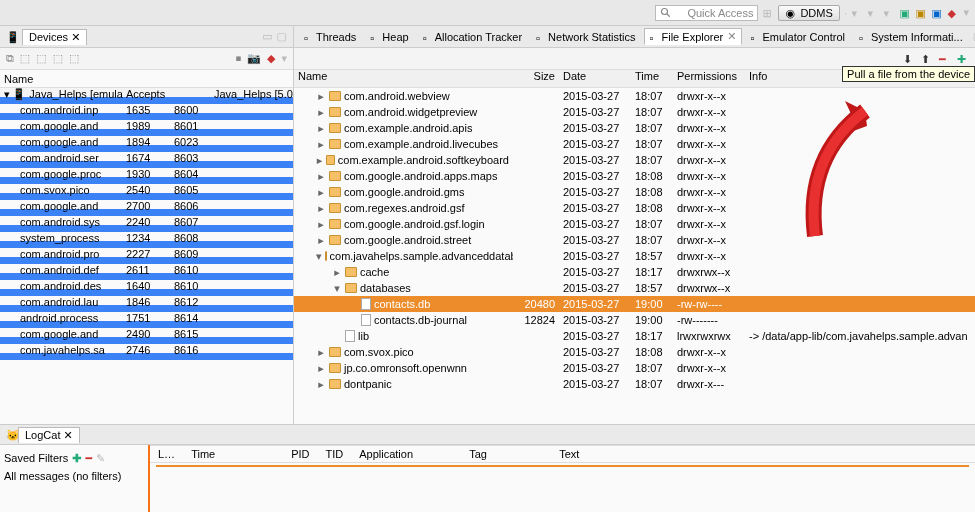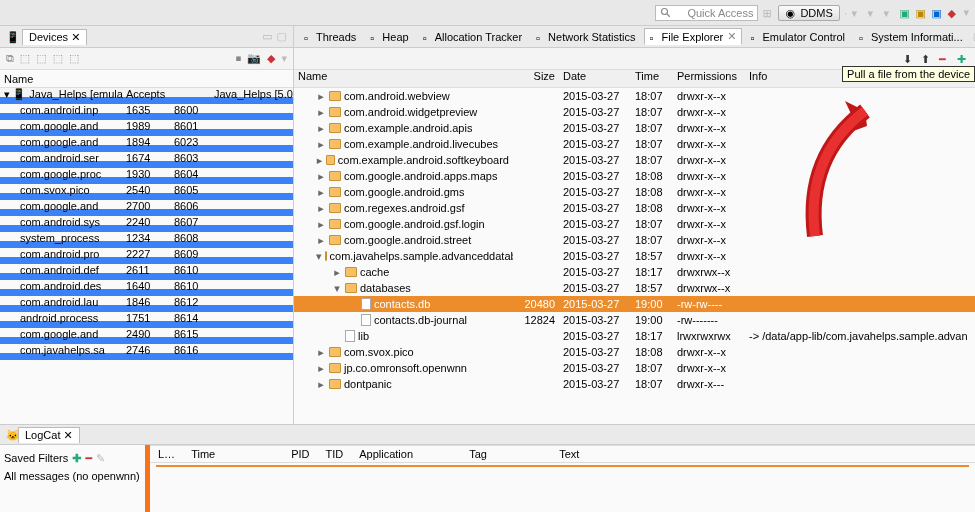--- a/index.html
+++ b/index.html
@@ -47,21 +47,21 @@
 .fe-row .name-cell { display: flex; align-items: center; gap: 3px; }
 .exp { width: 10px; text-align: center; color: #666; }
 .folder-icon { width: 12px; height: 10px; background: #f5c066; border: 1px solid #c89030; display: inline-block; border-radius: 1px; }
 .file-icon { width: 10px; height: 12px; background: #fff; border: 1px solid #aaa; display: inline-block; }
 
 .arrow-overlay { position: absolute; right: 60px; top: 70px; pointer-events: none; z-index: 5; }
 
 .logcat-pane { height: 88px; border-top: 1px solid #ccc; background: #fafafa; display: flex; flex-direction: column; }
 .lc-tabs { height: 20px; background: #eaeaea; border-bottom: 1px solid #ccc; display: flex; align-items: center; padding: 0 6px; }
 .lc-body { flex: 1; display: flex; }
-.lc-left { width: 150px; border-right: 5px solid #f97316; padding: 4px; }
+.lc-left { width: 150px; border-right: 2px solid #f97316; padding: 4px; }
 .lc-left-row { display: flex; align-items: center; gap: 4px; height: 18px; }
 .lc-right { flex: 1; display: flex; flex-direction: column; }
 .lc-search-row { display: flex; align-items: center; padding: 4px; gap: 6px; }
 .lc-search { flex: 1; border: 1px solid #bbb; padding: 2px 4px; color: #999; background: #fff; }
 .lc-select { border: 1px solid #bbb; padding: 1px 2px; }
 .lc-cols { display: flex; border-top: 1px solid #ddd; border-bottom: 1px solid #ddd; height: 18px; align-items: center; }
 .lc-cols > div { padding: 0 8px; }
 .lc-hl { height: 2px; background: #ec8c2a; margin: 2px 6px; }
 .dim { color: #bbb; }
 </style>
@@ -537,21 +537,21 @@
   </div>
   <div class="lc-body">
     <div class="lc-left">
       <div class="lc-left-row">
         <span>Saved Filters</span>
         <span style="color:#2a7;font-weight:bold">✚</span>
         <span style="color:#c33">━</span>
         <span class="dim">✎</span>
       </div>
       <div class="lc-left-row">
-        <span>All messages (no openwnn)</span>
+        <span>All messages (no filters)</span>
       </div>
     </div>
     <div class="lc-right">
       <div class="lc-cols">
         <div>L…</div>
         <div style="width:100px">Time</div>
         <div>PID</div>
         <div>TID</div>
         <div style="width:110px">Application</div>
         <div style="width:90px">Tag</div>

